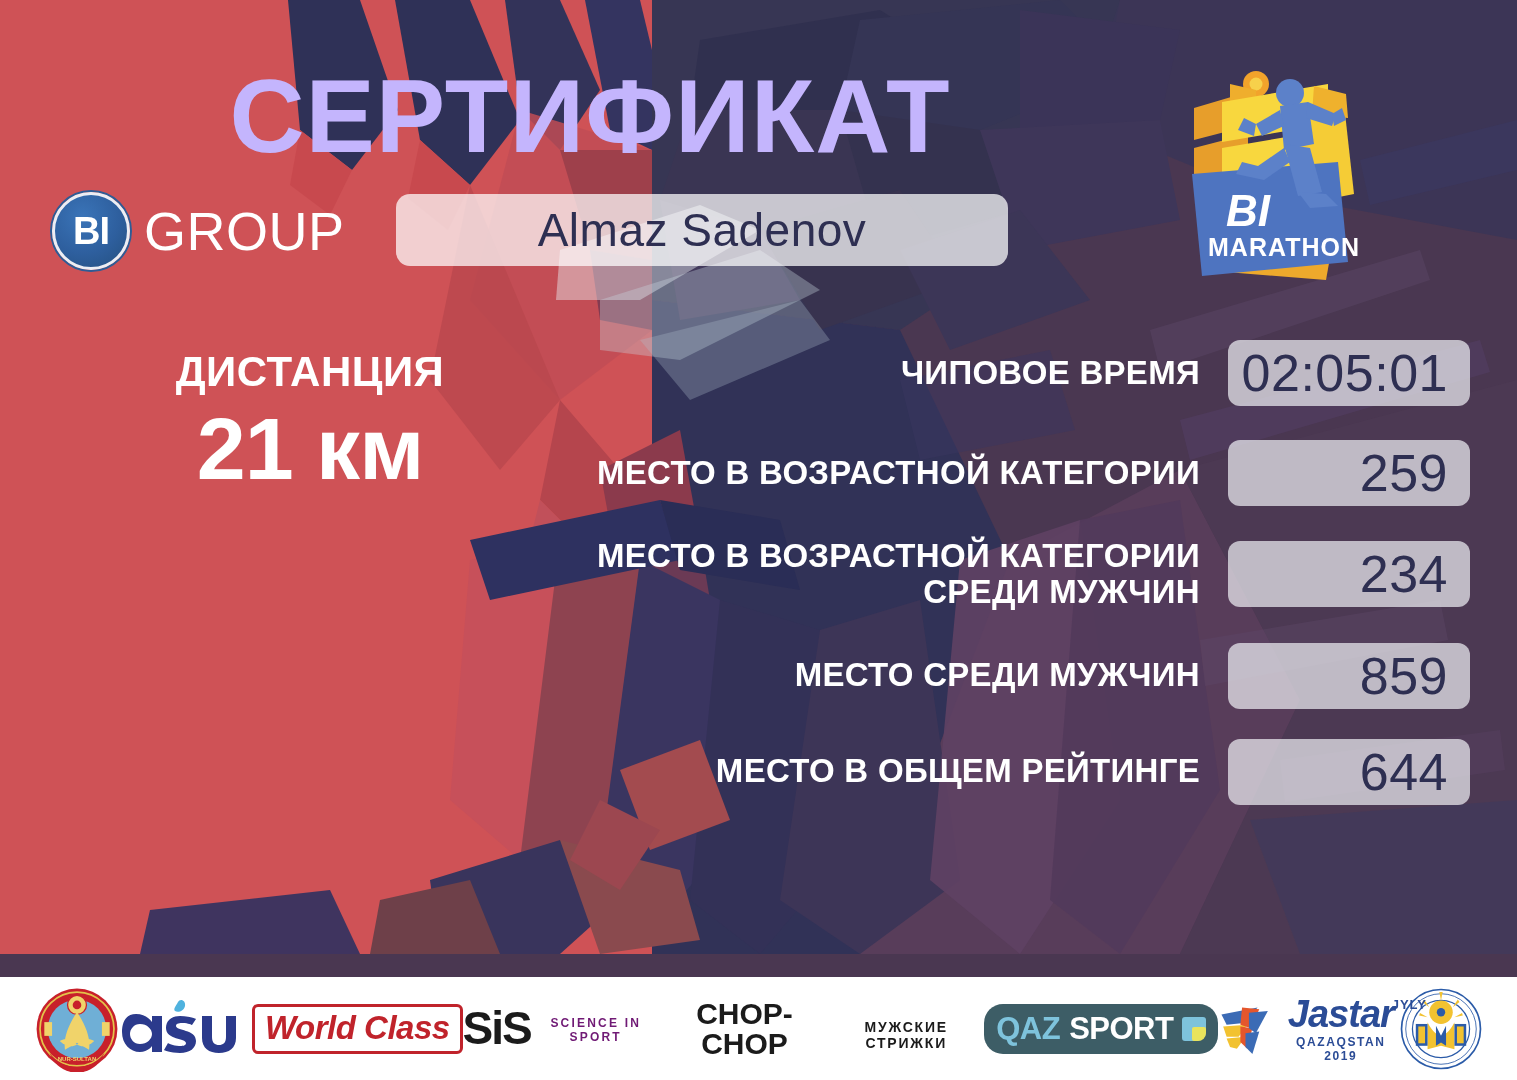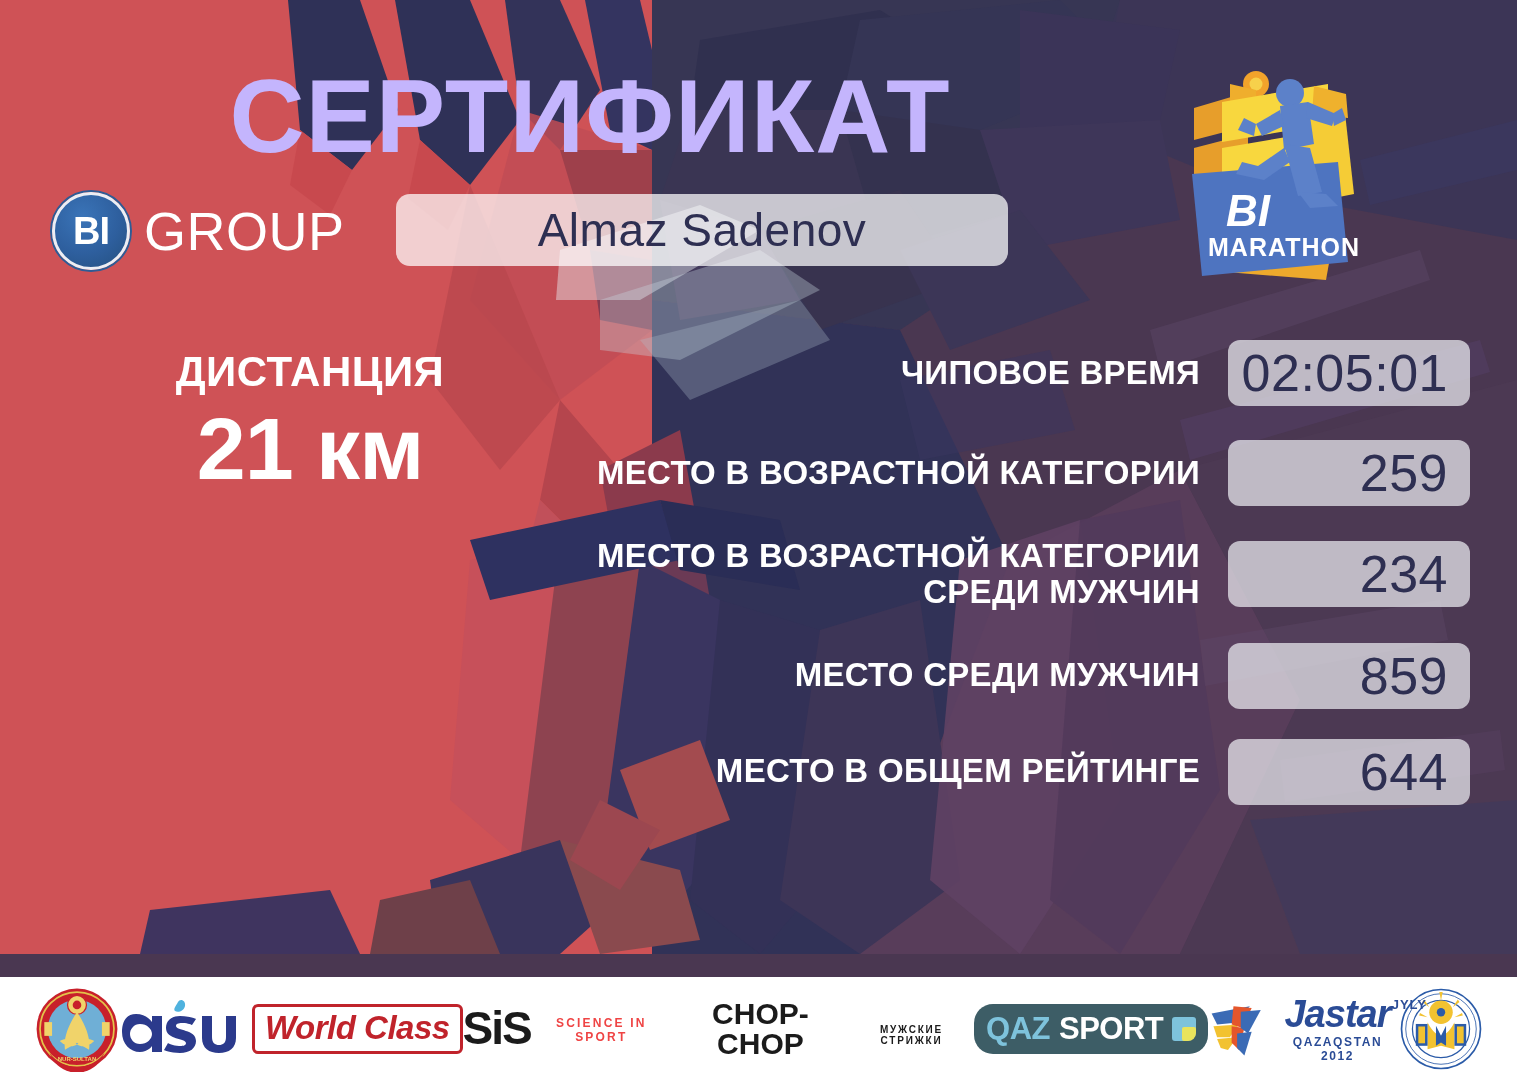--- a/index.html
+++ b/index.html
@@ -83,24 +83,24 @@
   }
   .logo { display:flex; align-items:center; justify-content:center; }
 
   .wc {
     color:#C0232B; font-style:italic; font-weight:bold; font-size:33px;
     border:3px solid #C0232B; border-radius:6px; padding:2px 10px 4px;
     letter-spacing:-0.5px; white-space:nowrap;
   }
   .sis-wrap { text-align:center; }
   .sis-main { font-size:46px; font-weight:bold; color:#1b1b1b; letter-spacing:-2px; line-height:0.9; }
-  .sis-sub  { font-size:12px; font-weight:bold; color:#ef4444; letter-spacing:2.2px; margin-top:3px; }
+  .sis-sub  { font-size:12px; font-weight:bold; color:#701a75; letter-spacing:2.2px; margin-top:3px; }
   .chop-wrap { text-align:center; }
   .chop-main { font-size:30px; font-weight:bold; color:#1b1b1b; letter-spacing:0px; line-height:1; }
-  .chop-sub  { font-size:10px; font-weight:bold; color:#1b1b1b; letter-spacing:1.8px; margin-top:13px; }
+  .chop-sub  { font-size:14px; font-weight:bold; color:#1b1b1b; letter-spacing:1.8px; margin-top:13px; }
   .qaz {
     background:#3D5D66; padding:7px 12px; display:flex; align-items:center; gap:9px;
     font-size:31px; font-weight:bold; letter-spacing:-0.5px;border-radius:19px;
   }
   .qaz .q1 { color:#7EC3DC; }
   .qaz .q2 { color:#ffffff; }
   .qaz .sq { width:24px; height:24px; background:#7EC3DC; border-radius:3px 3px 9px 3px; position:relative; }
   .qaz .sq::after { content:""; position:absolute; right:0; bottom:0; width:14px; height:14px; background:#E9E45C; border-radius:2px 2px 8px 2px; }
   .jastar-wrap { display:flex; align-items:center; gap:4px; }
   .jastar-txt { position:relative; text-align:center; }
@@ -336,21 +336,21 @@
         <polygon points="6,32 34,30 24,44 10,44" fill="#F2C230"></polygon>
         <polygon points="10,46 32,44 22,58 14,56" fill="#F2C230"></polygon>
         <polygon points="28,10 48,12 38,34 26,30" fill="#E4562C"></polygon>
         <polygon points="26,32 40,34 34,58 26,50" fill="#E4562C"></polygon>
         <polygon points="36,16 58,14 44,40 36,34" fill="#3B6BB5"></polygon>
         <polygon points="32,40 48,38 40,64 32,56" fill="#3B6BB5"></polygon>
       </svg>
       <div class="jastar-txt">
         <div class="jastar-main">Jastar</div>
         <div class="jastar-jyly">JYLY</div>
-        <div class="jastar-sub">QAZAQSTAN 2012</div>
+        <div class="jastar-sub">QAZAQSTAN 2019</div>
       </div>
     </div>
 
     <div class="logo">
       <svg width="84" height="84" viewBox="0 0 100 100">
         <circle cx="50" cy="50" r="47" fill="none" stroke="#2B5BA8" stroke-width="2"></circle>
         <circle cx="50" cy="50" r="42" fill="none" stroke="#2B5BA8" stroke-width="1"></circle>
         <circle cx="50" cy="50" r="34" fill="none" stroke="#2B5BA8" stroke-width="1.5"></circle>
         <g fill="#F2C230">
           <circle cx="50" cy="30" r="14"></circle>

